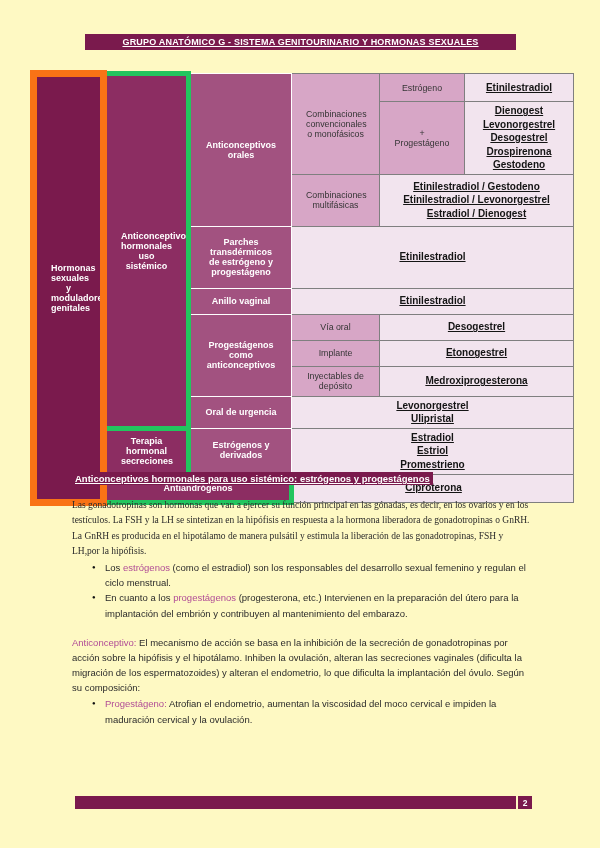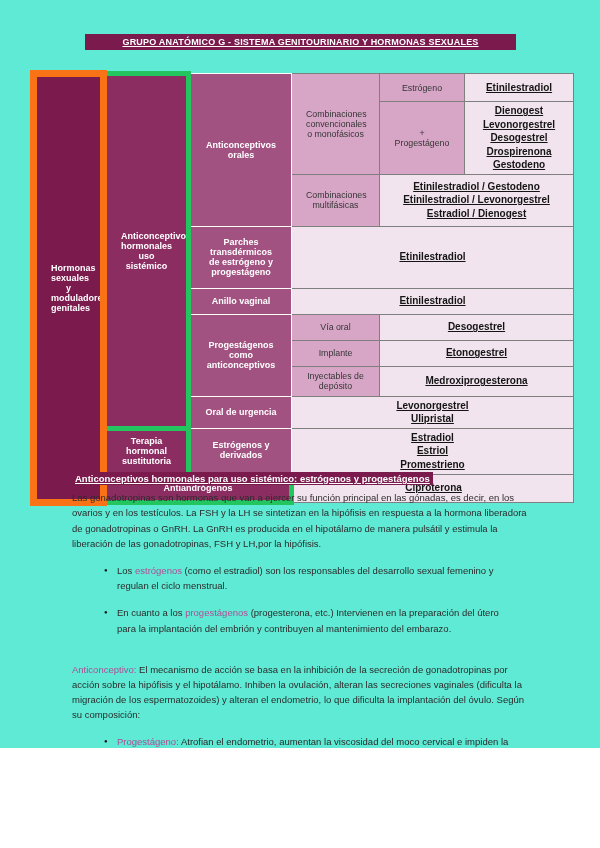--- a/index.html
+++ b/index.html
@@ -1,18 +1,18 @@
 <!DOCTYPE html>
 <html><head>
 <meta charset="utf-8">
 <style>
   * { margin:0; padding:0; box-sizing:border-box; }
   html,body { background:#ffffff; }
   body { width:600px; height:848px; font-family:"Liberation Sans", sans-serif; color:#2b2b2b; }
-  .page { position:relative; width:600px; height:748px; background:#5eead4; overflow:hidden; }
+  .page { position:relative; width:600px; height:848px; background:#fef9c3; overflow:hidden; }
 
   .banner {
     position:absolute; left:85px; top:34px; width:431px;
     background:#7A1A4D; color:#ffffff;
     font-size:9px; font-weight:bold; text-align:center;
     padding:3px 2px; letter-spacing:0.2px; text-decoration:underline;
   }
 
   table.tbl {
     position:absolute; left:30px; top:70px; width:540px;
@@ -27,23 +27,23 @@
   .drug { text-decoration:underline; white-space:pre-line; line-height:1.35; }
 
   .content {
     position:absolute; left:72px; top:471px; width:460px;
     font-size:9.5px; line-height:1.6; color:#2b2b2b; text-align:left;
   }
   .sec-title {
     display:inline; background:#7A1A4D; color:#ffffff;
     font-weight:bold; padding:1px 3px; text-decoration:underline;
   }
-  .content p.body { margin-top:4px; }
+  .content p.body { margin-top:12px;font-family:Liberation Serif, serif; }
   .content ul { list-style:none; margin:1px 0 0 20px; }
-  .content li { position:relative; padding-left:13px; margin:12px; }
+  .content li { position:relative; padding-left:13px; margin:0; }
   .content li::before { content:"●"; position:absolute; left:0; top:3px; font-size:6px; color:#111; }
   .kw { color:#B14D96; }
   .gap { height:14px; }
 
   .footer { position:absolute; left:75px; top:796px; width:457px; height:13px; display:flex; }
   .footer-bar { flex:1; background:#7A1A4D; }
   .footer-page {
     width:14px; margin-left:2px; background:#7A1A4D; color:#fff;
     font-size:8.5px; font-weight:bold; display:flex; align-items:center; justify-content:center;
   }
@@ -107,21 +107,21 @@
     <tr style="height:30px">
       <td class="cL">Inyectables de depósito</td>
       <td class="cV" colspan="2"><span class="drug">Medroxiprogesterona</span></td>
     </tr>
     <tr style="height:32px">
       <td class="cC">Oral de urgencia</td>
       <td class="cV" colspan="3"><span class="drug">Levonorgestrel
 Ulipristal</span></td>
     </tr>
     <tr style="height:46px">
-      <td class="cB">Terapia hormonal sustitutoria</td>
+      <td class="cB">Terapia hormonal secreciones</td>
       <td class="cC">Estrógenos y derivados</td>
       <td class="cV" colspan="3"><span class="drug">Estradiol
 Estriol
 Promestrieno</span></td>
     </tr>
     <tr style="height:28px">
       <td class="cB" colspan="2">Antiandrógenos</td>
       <td class="cV" colspan="3"><span class="drug">Ciproterona</span></td>
     </tr>
   </tbody>

